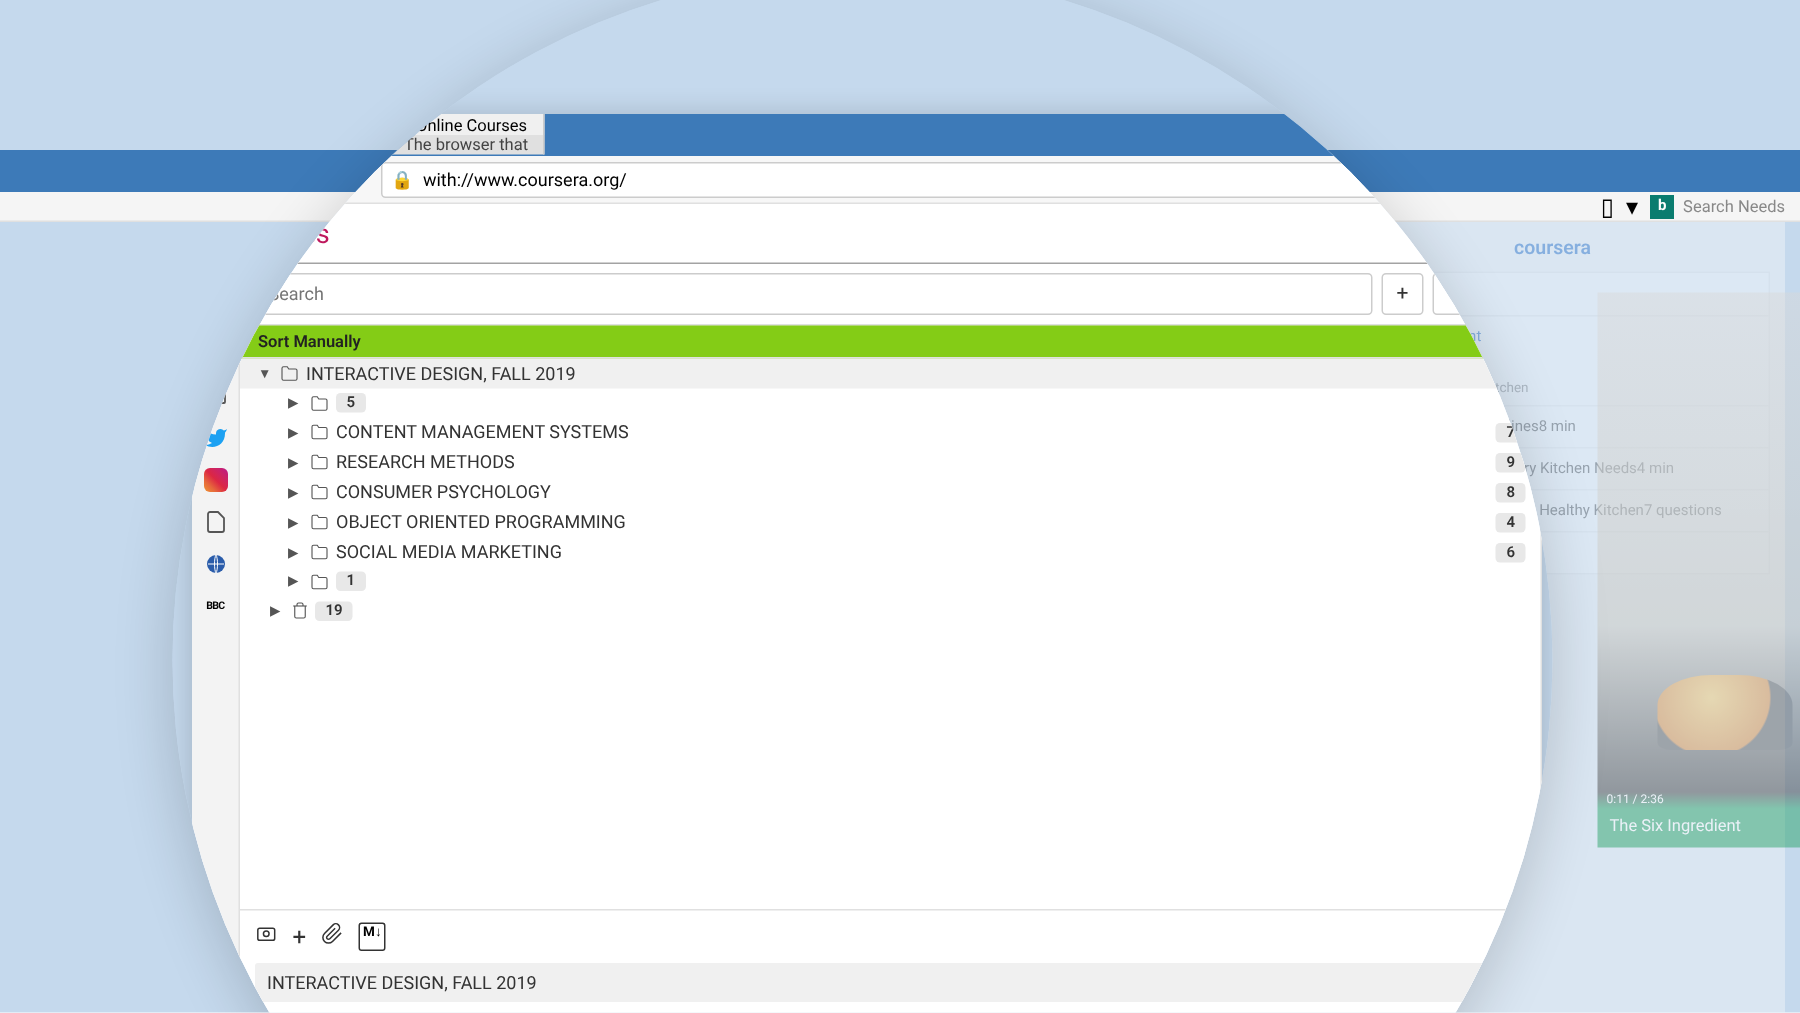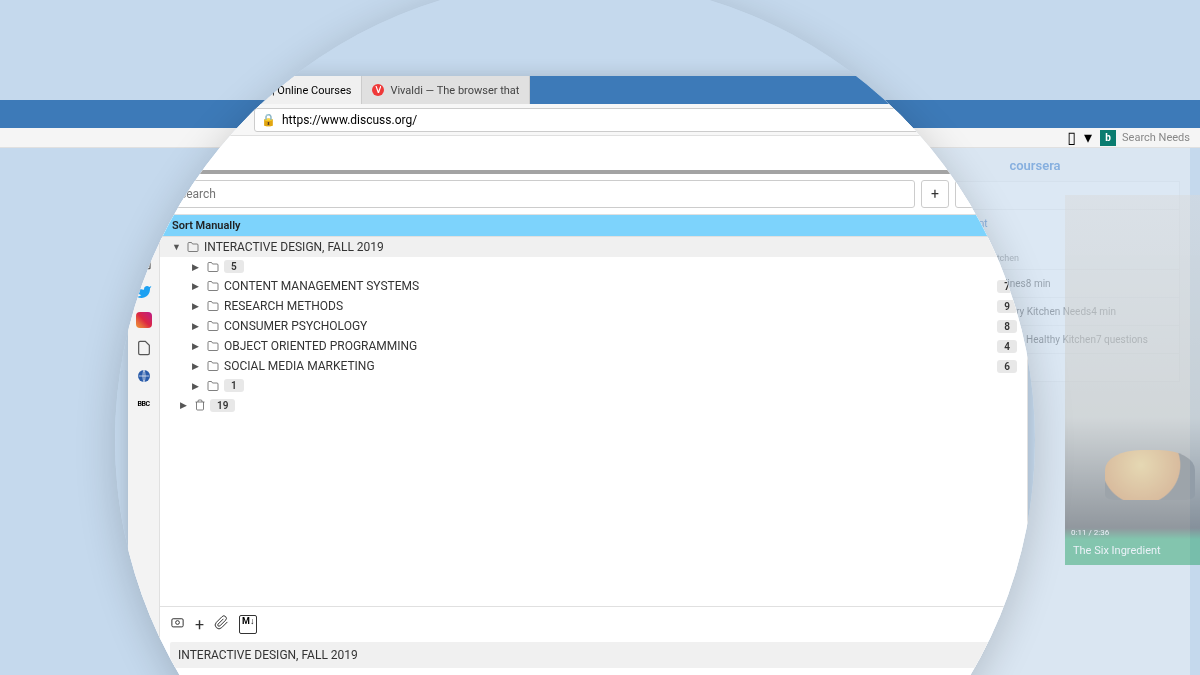--- a/index.html
+++ b/index.html
@@ -33,21 +33,21 @@
 
 .lens-wrap { position: absolute; top: -20px; left: 115px; width: 920px; height: 920px; border-radius: 50%; overflow: hidden; box-shadow: 0 8px 40px rgba(0,0,0,0.18); }
 .lens-inner { position: absolute; top: 20px; left: -115px; width: 1200px; height: 675px; }
 
 
 .window { position: absolute; top: 76px; left: 128px; width: 900px; height: 600px; background: #fff; border-radius: 6px 6px 0 0; overflow: hidden; box-shadow: 0 2px 20px rgba(0,0,0,0.2); }
 .titlebar { height: 28px; background: #3d7ab8; display: flex; align-items: center; padding: 0 8px; }
 .traffic { display: flex; gap: 7px; margin-right: 12px; }
 .traffic span { width: 11px; height: 11px; border-radius: 50%; display: block; }
 .traffic .r { background: #ff5f57; } .traffic .y { background: #febc2e; } .traffic .g { background: #28c840; }
-.tabs { display: flex; height: 100%; }
+.tabs { display: flex; height: 100%; flex-direction: column; }
 .tab { display: flex; align-items: center; gap: 6px; padding: 0 10px; font-size: 11px; background: #f0f0f0; border-right: 1px solid #ccc; max-width: 170px; white-space: nowrap; overflow: hidden; text-overflow: ellipsis; }
 .tab.inactive { background: #e0e0e0; color: #444; }
 .coursera-favicon { width: 14px; height: 14px; display: flex; align-items: center; justify-content: center; color: #2a73cc; font-weight: bold; font-size: 12px; }
 .vivaldi-favicon { width: 12px; height: 12px; background: #ef3939; border-radius: 50%; position: relative; }
 .vivaldi-favicon::after { content: ""; position: absolute; left: 3px; top: 2px; width: 6px; height: 7px; background: #fff; clip-path: polygon(0 0, 20% 0, 50% 70%, 80% 0, 100% 0, 60% 100%, 40% 100%); }
 
 .toolbar { height: 32px; background: #f7f7f7; border-bottom: 1px solid #e0e0e0; display: flex; align-items: center; padding: 0 8px; gap: 4px; }
 .tb-btn { width: 24px; height: 24px; display: flex; align-items: center; justify-content: center; color: #333; cursor: pointer; }
 .tb-btn svg { width: 14px; height: 14px; stroke: #333; fill: none; stroke-width: 2; }
 .addressbar { flex: 1; height: 24px; background: #fff; border: 1px solid #ccc; border-radius: 3px; display: flex; align-items: center; padding: 0 6px; gap: 6px; font-size: 12px; margin-left: 6px; }
@@ -57,26 +57,26 @@
 .sidebar-rail { width: 32px; background: #f3f3f3; border-right: 1px solid #e0e0e0; display: flex; flex-direction: column; align-items: center; padding-top: 6px; gap: 8px; }
 .rail-icon { width: 20px; height: 20px; display: flex; align-items: center; justify-content: center; color: #555; cursor: pointer; }
 .rail-icon svg { width: 16px; height: 16px; stroke: #555; fill: none; stroke-width: 1.8; }
 .rail-icon.active { background: #fff; }
 .rail-twitter { fill: #1da1f2 !important; stroke: none !important; }
 .rail-insta { background: linear-gradient(45deg, #f09433, #e6683c, #dc2743, #cc2366, #bc1888); border-radius: 4px; width: 16px; height: 16px; }
 .rail-bbc { font-size: 7px; font-weight: bold; letter-spacing: -0.5px; color: #000; }
 .rail-add { font-size: 16px; color: #555; }
 
 .panel { flex: 1; background: #fff; display: flex; flex-direction: column; border-right: 1px solid #e0e0e0; }
-.panel-header { padding: 10px 12px 8px; font-size: 14px; color: #a16207; border-bottom: 4px solid #a3a3a3; }
+.panel-header { padding: 10px 12px 8px; font-size: 18px; color: #be185d; border-bottom: 1px solid #a3a3a3; }
 .panel-controls { padding: 6px 10px; display: flex; gap: 6px; align-items: flex-start; }
 .search-box { flex: 1; height: 28px; border: 1px solid #ccc; border-radius: 3px; padding: 0 8px; font-size: 12px; color: #888; }
 .ctrl-btn { width: 28px; height: 28px; border: 1px solid #ccc; border-radius: 3px; background: #fff; display: flex; align-items: center; justify-content: center; cursor: pointer; font-size: 14px; color: #333; }
 .ctrl-btn svg { width: 14px; height: 14px; stroke: #333; fill: none; stroke-width: 1.8; }
-.sort-row { padding: 4px 12px; font-size: 11px; font-weight: 600; color: #222; background: #7dd3fc; border-top: 1px solid #e0e0e0; border-bottom: 1px solid #e0e0e0; }
+.sort-row { padding: 4px 12px; font-size: 11px; font-weight: 600; color: #222; background: #84cc16; border-top: 1px solid #e0e0e0; border-bottom: 1px solid #e0e0e0; }
 
 .tree { flex: 1; overflow: auto; font-size: 12px; }
 .tree-item { display: flex; align-items: center; padding: 3px 10px 3px 12px; gap: 4px; cursor: pointer; }
 .tree-item.selected { background: #f0f0f0; }
 .tree-item.sub { padding-left: 32px; }
 .tree-arrow { width: 10px; display: inline-block; color: #555; font-size: 9px; }
 .tree-folder { width: 14px; height: 12px; stroke: #555; fill: none; stroke-width: 1.5; }
 .tree-trash { width: 12px; height: 14px; stroke: #555; fill: none; stroke-width: 1.5; }
 .tree-label { flex: 1; color: #333; }
 .tree-count { background: #e8e8e8; border-radius: 3px; padding: 1px 7px; font-size: 10px; font-weight: 600; color: #333; }
@@ -219,21 +219,21 @@
               <path d="M20.49 15a9 9 0 1 1-2.12-9.36L23 10"></path>
             </svg>
           </div>
         <div class="tb-btn">
             <svg viewBox="0 0 24 24">
               <path d="M3 9l9-7 9 7v11a2 2 0 0 1-2 2H5a2 2 0 0 1-2-2z"></path>
             </svg>
           </div>
         <div class="addressbar">
           <span class="lock">🔒</span>
-          <span>https://www.discuss.org/</span>
+          <span>with://www.coursera.org/</span>
         </div>
       </div>
 
       <div class="chrome-body">
 
         <div class="sidebar-rail">
           <div class="rail-icon">
               <svg viewBox="0 0 24 24">
                 <path d="M19 21l-7-5-7 5V5a2 2 0 0 1 2-2h10a2 2 0 0 1 2 2z"></path>
               </svg>

